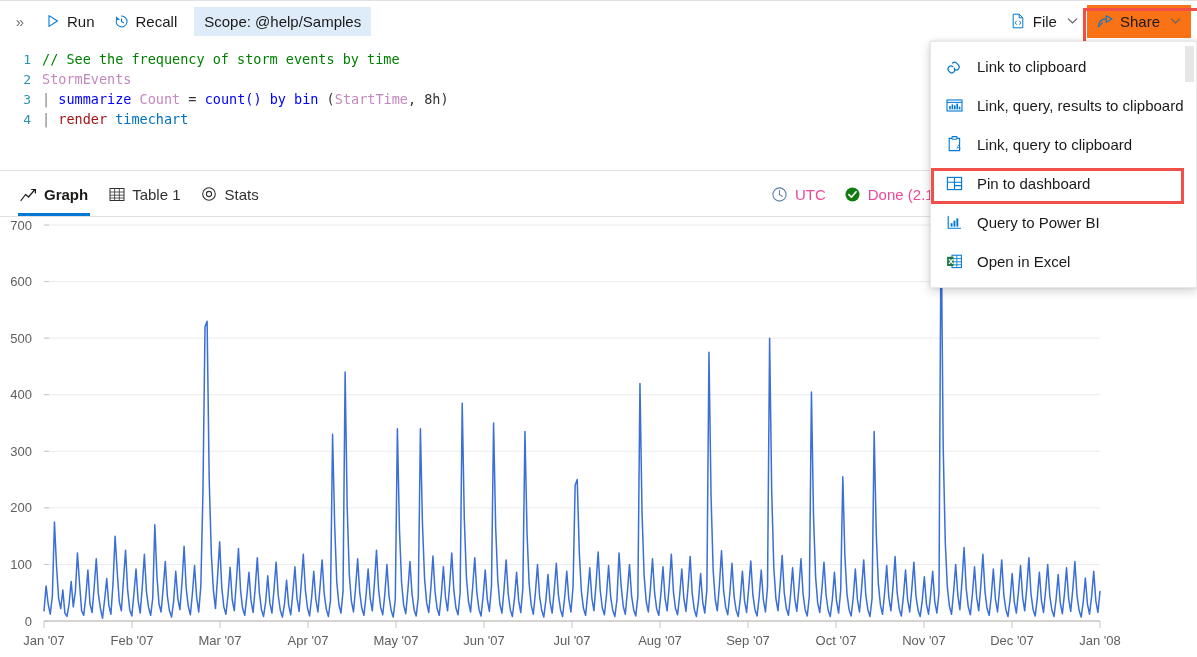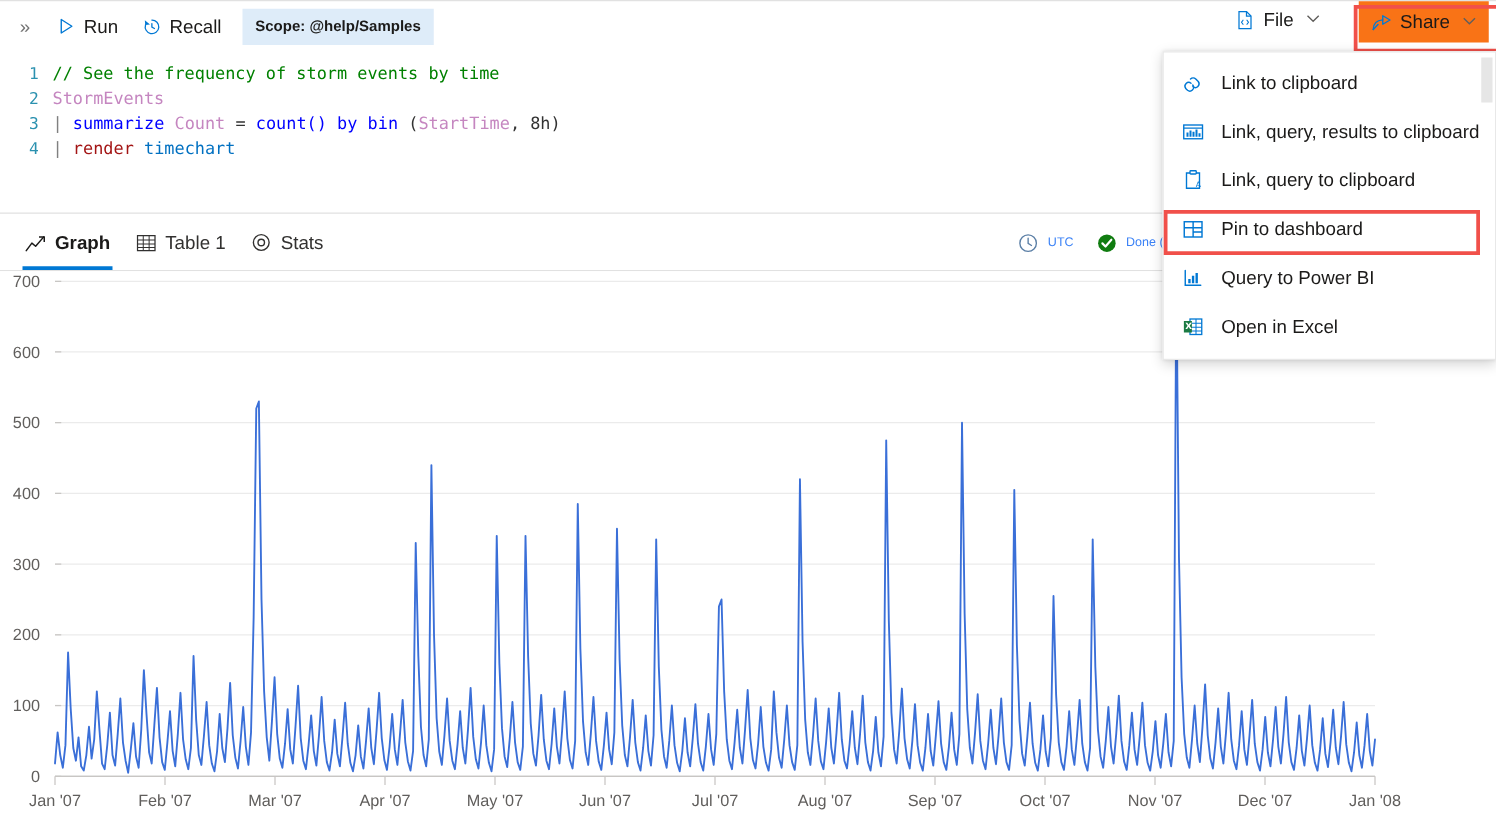--- a/index.html
+++ b/index.html
@@ -12,38 +12,38 @@
   #app { position: relative; width: 1197px; height: 657px; }
 
   
   .toolbar {
     position: absolute; top: 0; left: 0; width: 1197px; height: 41px;
     background: #fff;
     border-top: 1px solid #e1e1e1;
     display: flex; align-items: center;
   }
   .tb-left { display: flex; align-items: center; height: 100%; }
-  .tb-right { margin-left: auto; display: flex; align-items: flex-start; height: 100%; padding-right: 6px; gap: 22px; }
+  .tb-right { margin-left: auto; display: flex; align-items: center; height: 100%; padding-right: 6px; }
 
   .chev-btn {
     width: 30px; height: 100%;
     display: flex; align-items: center; justify-content: center;
     color: #737373; font-size: 15px; cursor: pointer;
     margin-left: 5px;
   }
   .tb-item {
     display: flex; align-items: center; gap: 6px;
     height: 30px; padding: 0 9px; cursor: pointer;
     font-size: 15px; color: #1b1a19; white-space: nowrap;
   }
   .tb-icon { display: inline-flex; align-items: center; justify-content: center; width: 17px; height: 17px; }
   .scope-pill {
     height: 29px; display: flex; align-items: center;
     background: #deecf9; color: #1b1a19;
-    font-size: 12px; font-weight: bold; padding: 0 10px;
+    font-size: 15px; font-weight: normal; padding: 0 10px;
     margin-left: 8px; cursor: pointer;
   }
   .caret { color: #605e5c; font-size: 11px; margin-left: 4px; }
 
   .share-wrap { position: relative; }
   .share-btn {
     display: flex; align-items: center; gap: 6px;
     height: 33px; padding: 0 10px; cursor: pointer;
     font-size: 15px; color: #1b1a19; background: #f97316;
   }
@@ -98,21 +98,21 @@
     position: relative; display: flex; align-items: center; gap: 7px;
     height: 44px; padding: 0 10px; cursor: pointer;
     font-size: 15px; color: #323130;
   }
   .res-tab.active { font-weight: bold; color: #1b1a19; }
   .res-tab.active::after {
     content: ""; position: absolute; left: 8px; right: 8px; bottom: 0;
     height: 3px; background: #0078d4;
   }
   .res-right { margin-left: auto; display: flex; align-items: center; gap: 18px; padding-right: 230px; }
-  .res-chip { display: flex; align-items: center; gap: 7px; font-size: 10px; color: #3b82f6; cursor: pointer; }
+  .res-chip { display: flex; align-items: center; gap: 7px; font-size: 15px; color: #ec4899; cursor: pointer; }
   .res-chip.static { cursor: default; }
 
   
   .chart-area { position: absolute; top: 217px; left: 0; width: 1197px; height: 440px; background: #fff; }
   .chart-svg { display: block; }
 
   
   .menu {
     position: absolute; top: 41px; left: 930px; width: 267px;
     background: #fff;

